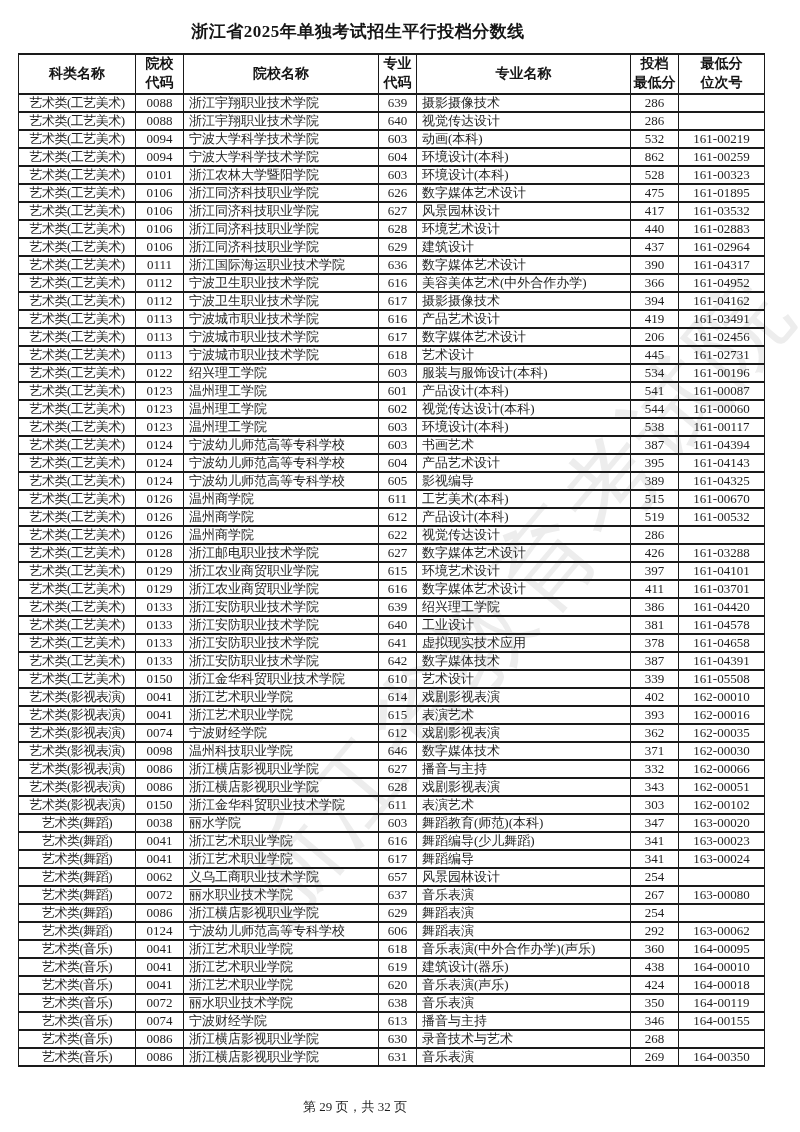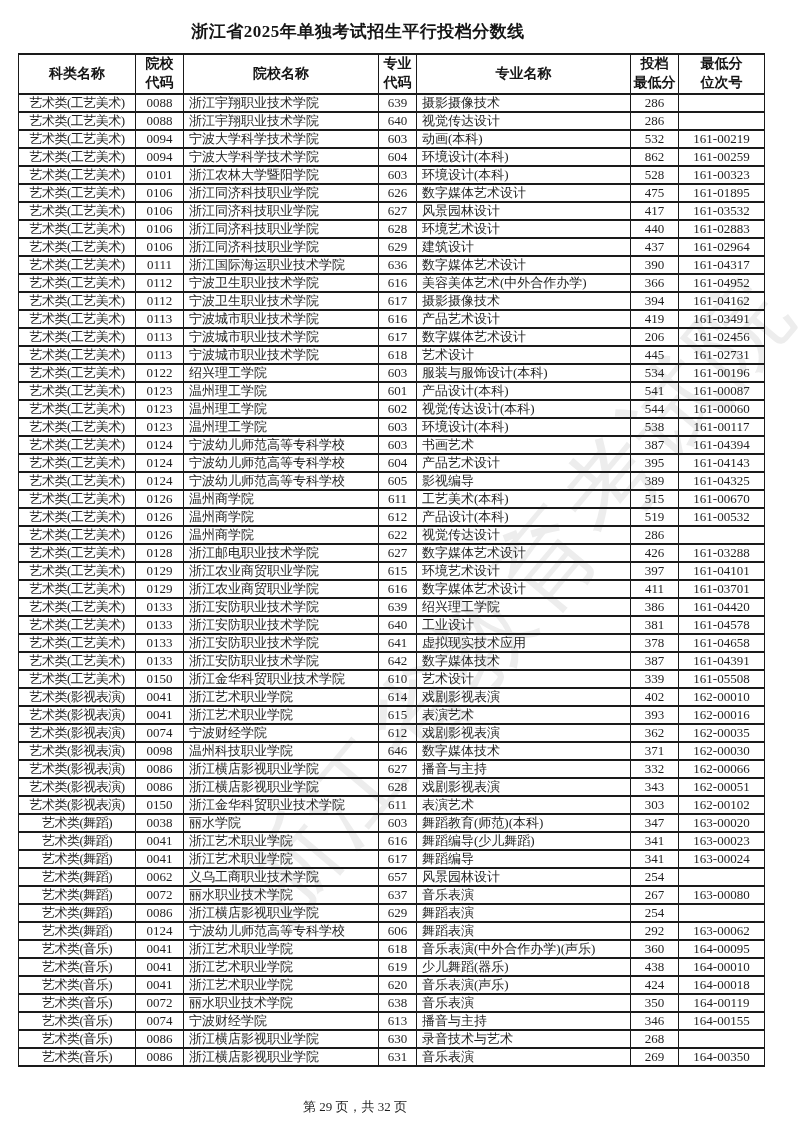--- a/index.html
+++ b/index.html
@@ -546,21 +546,21 @@
         <td class="c3">618</td>
         <td class="c4">音乐表演(中外合作办学)(声乐)</td>
         <td class="c5">360</td>
         <td class="c6">164-00095</td>
       </tr>
       <tr>
         <td class="c0">艺术类(音乐)</td>
         <td class="c1">0041</td>
         <td class="c2">浙江艺术职业学院</td>
         <td class="c3">619</td>
-        <td class="c4">少儿舞蹈(器乐)</td>
+        <td class="c4">建筑设计(器乐)</td>
         <td class="c5">438</td>
         <td class="c6">164-00010</td>
       </tr>
       <tr>
         <td class="c0">艺术类(音乐)</td>
         <td class="c1">0041</td>
         <td class="c2">浙江艺术职业学院</td>
         <td class="c3">620</td>
         <td class="c4">音乐表演(声乐)</td>
         <td class="c5">424</td>

